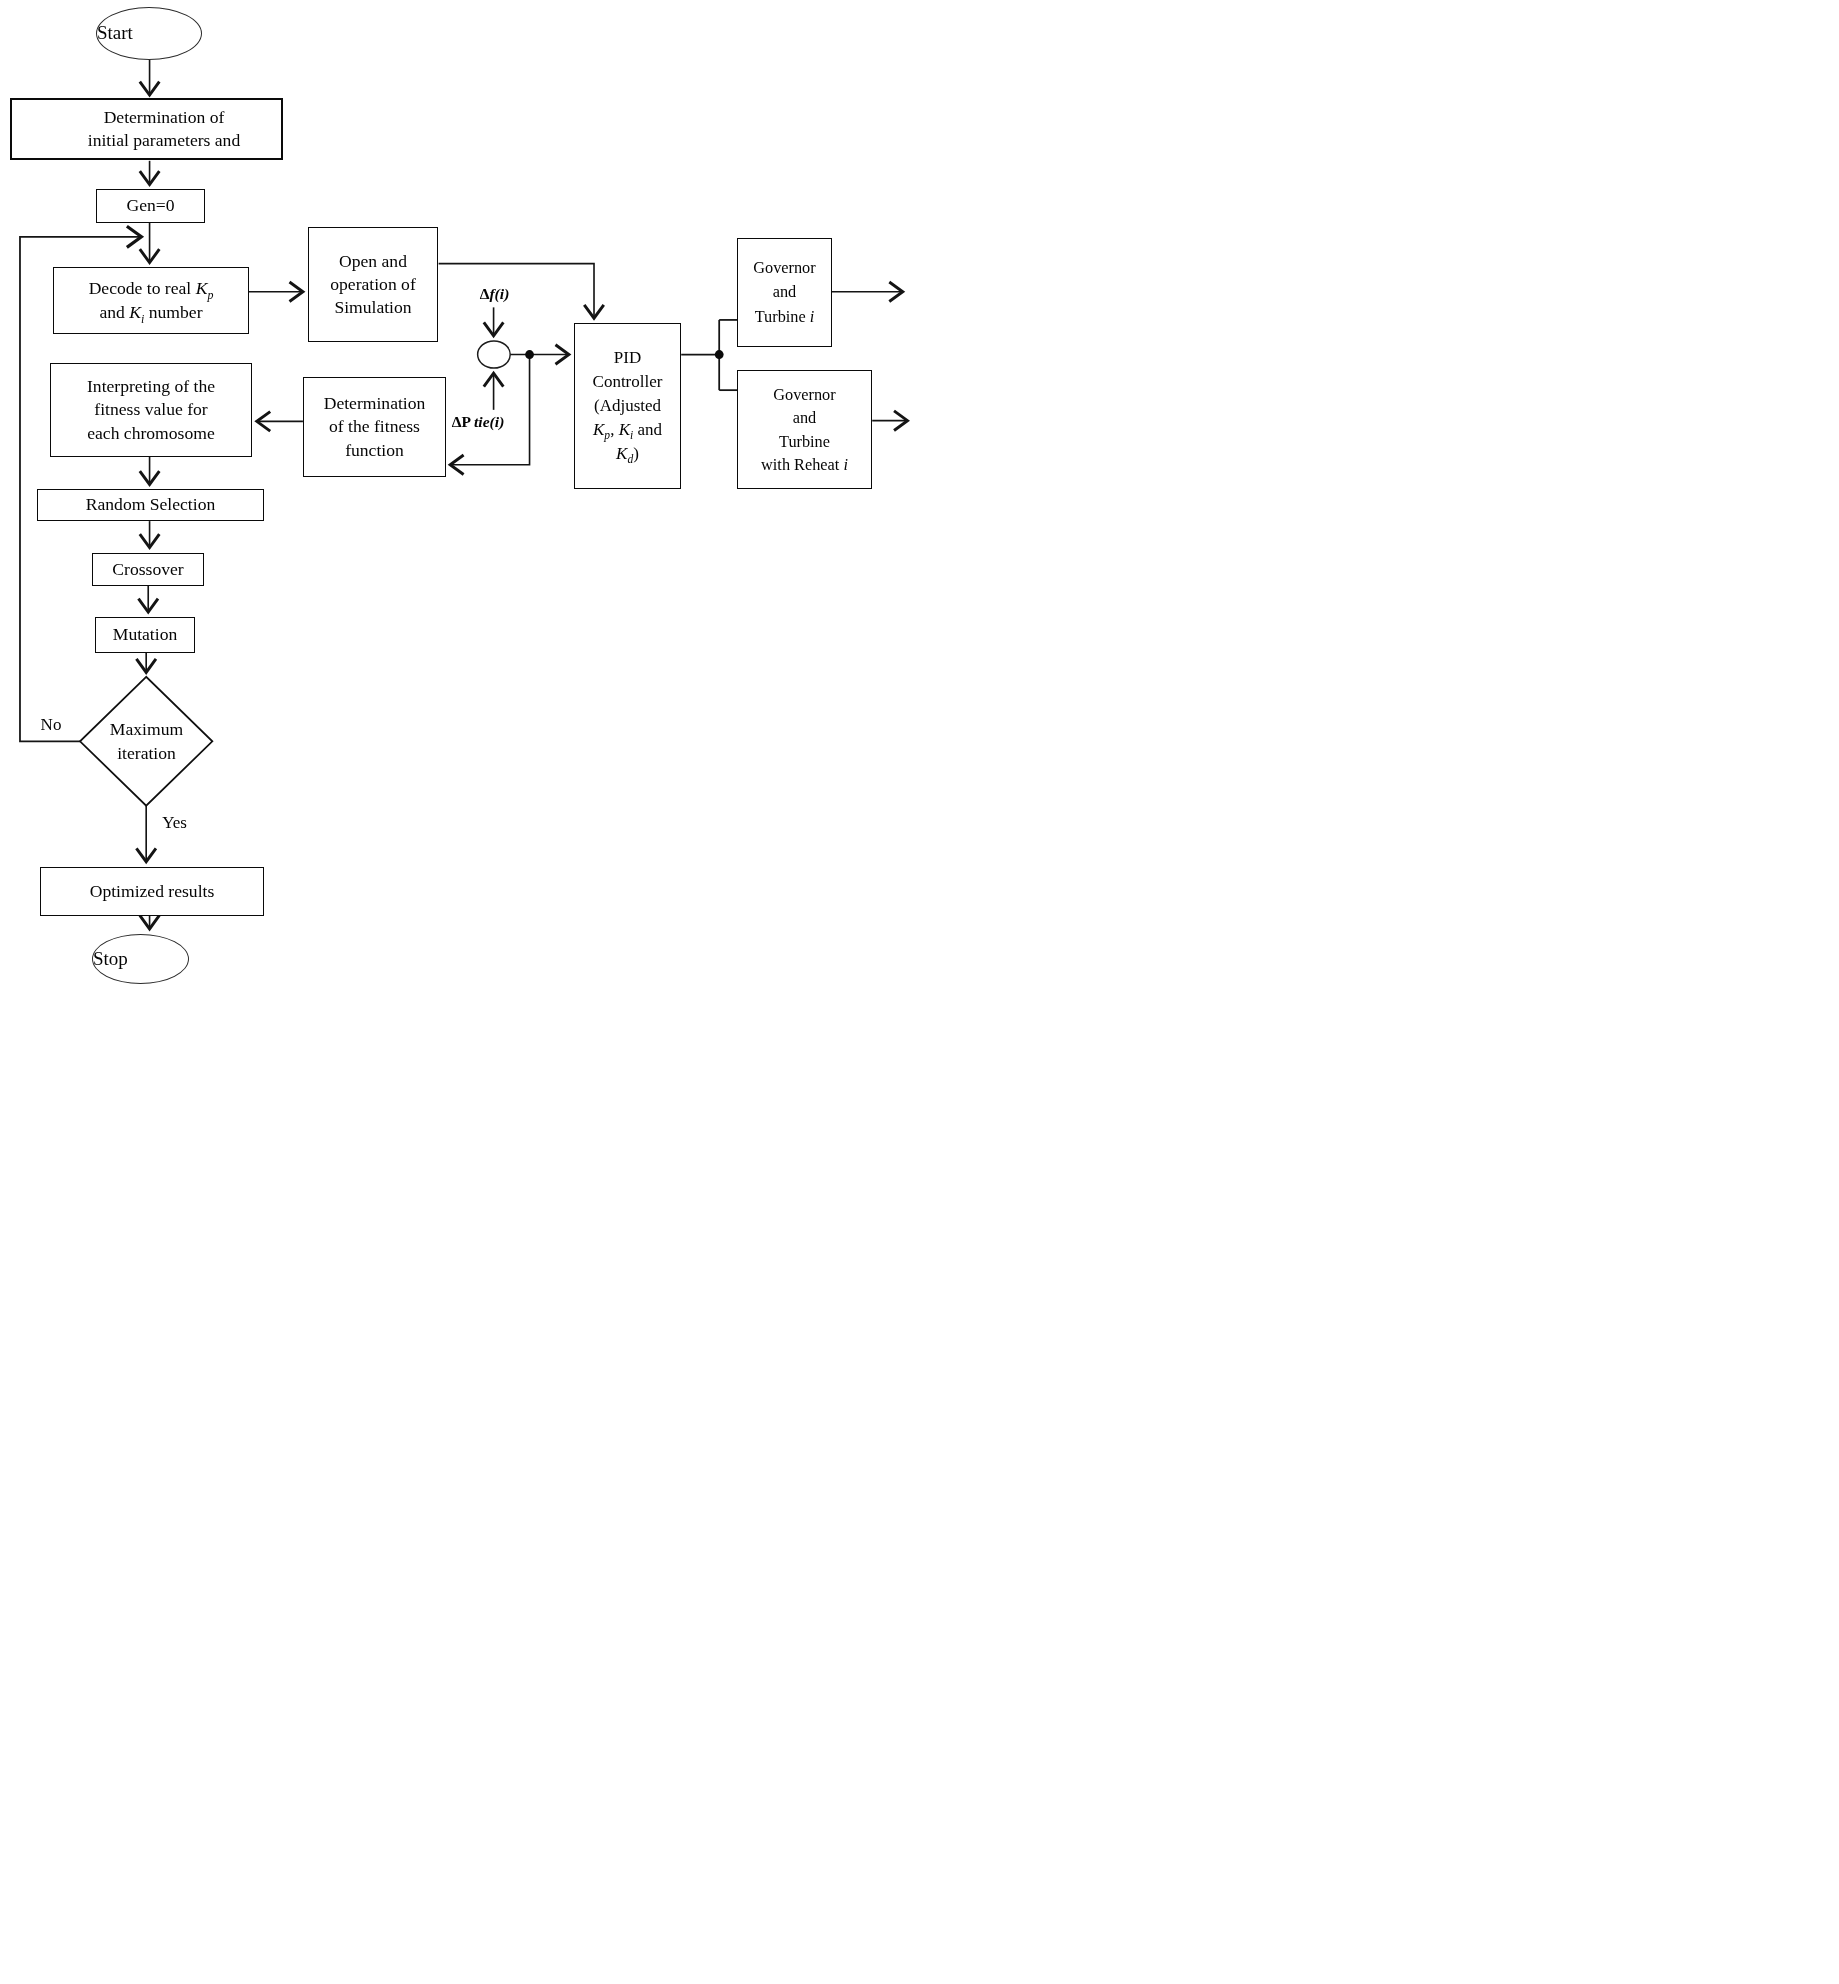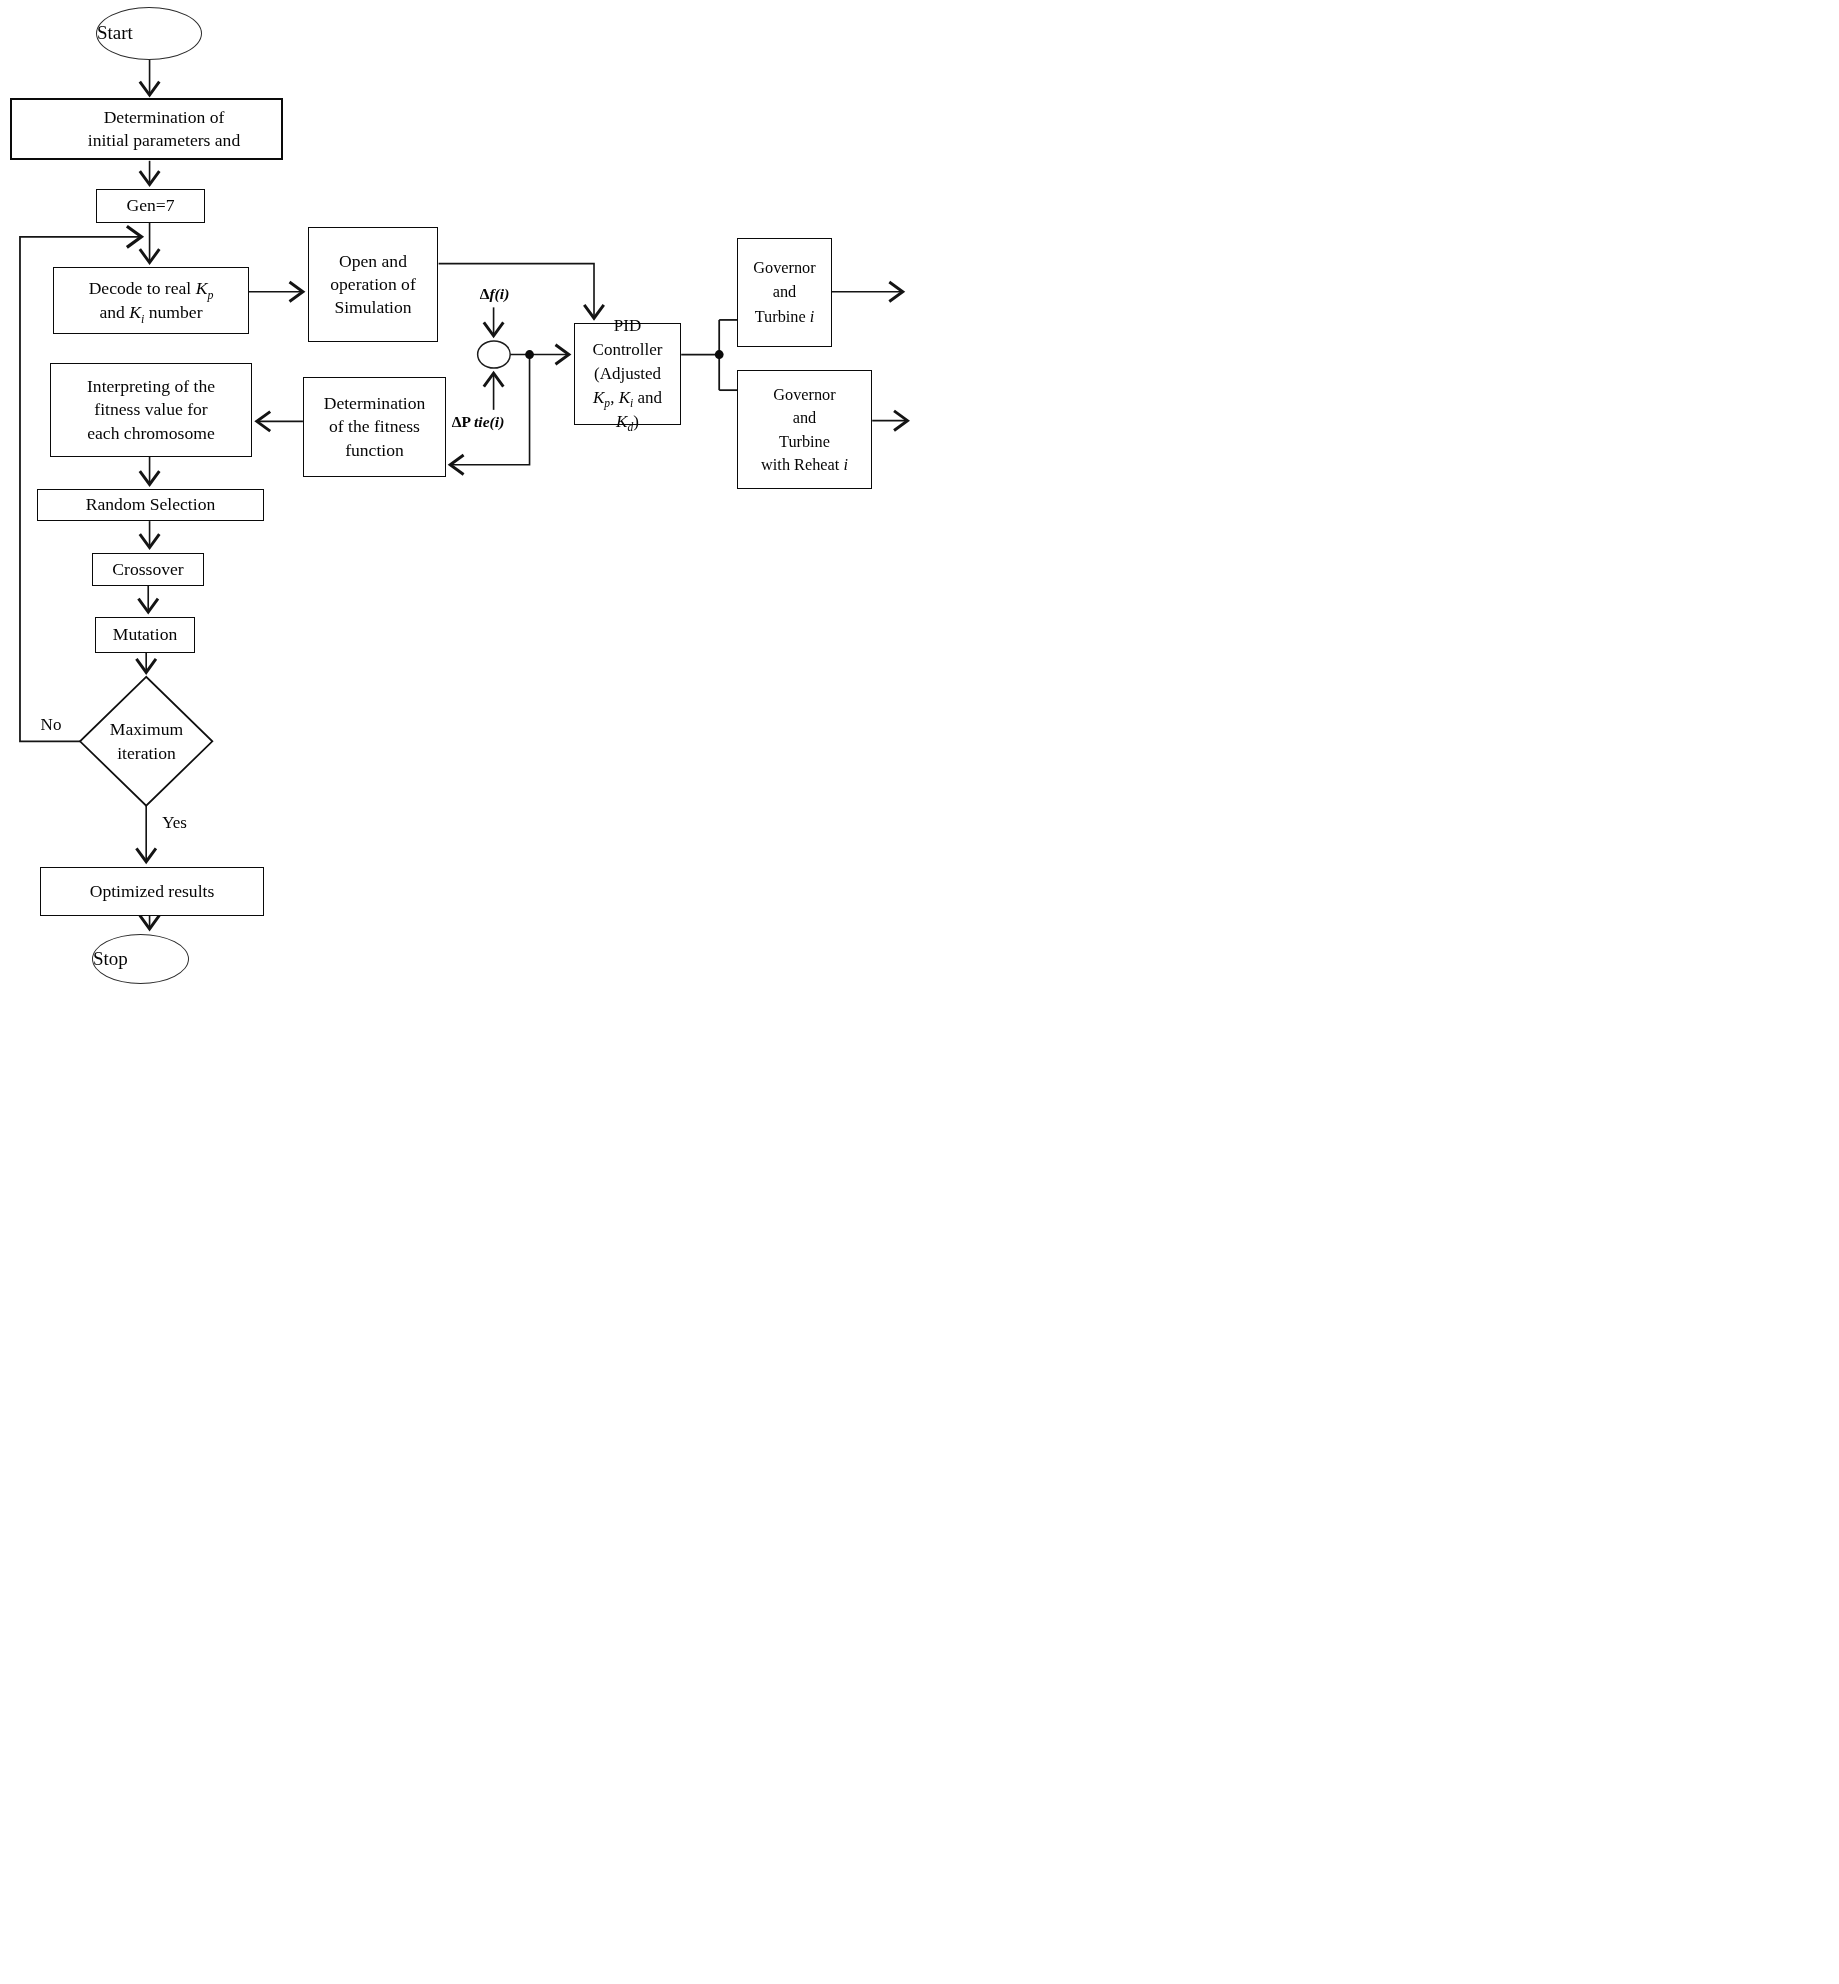--- a/index.html
+++ b/index.html
@@ -70,21 +70,21 @@
   <div class="ellipse t28" style="left:92px;top:934px;width:97px;height:50px;">
     <span>Stop</span>
   </div>
 
   <div class="node t26" style="left:9.5px;top:98px;width:273px;height:62px;border-width:2px;padding-left:36px;">
     <div>Determination of</div>
     <div>initial parameters and</div>
   </div>
 
   <div class="node t26" style="left:96px;top:189px;width:109px;height:34px;">
-    <div>Gen=7</div>
+    <div>Gen=0</div>
   </div>
 
   <div class="node t26" style="left:53px;top:267px;width:196px;height:67px;">
     <div>
       <span>Decode to real </span><span class="it">K</span><sub>p</sub>
     </div>
     <div>
       <span>and </span><span class="it">K</span><sub>i</sub><span> number</span>
     </div>
   </div>
@@ -121,21 +121,21 @@
 
   <div class="dec-text t26" style="left:92px;top:706px;width:109px;height:71px;">
     <div>Maximum</div>
     <div>iteration</div>
   </div>
 
   <div class="node t26" style="left:40px;top:867px;width:224px;height:49px;">
     <div>Optimized results</div>
   </div>
 
-  <div class="node t25" style="left:574px;top:323px;width:107px;height:102px;line-height:1.42;">
+  <div class="node t25" style="left:574px;top:323px;width:107px;height:166px;line-height:1.42;">
     <div>PID</div>
     <div>Controller</div>
     <div>(Adjusted</div>
     <div>
       <span class="it">K</span><sub>p</sub><span>, </span><span class="it">K</span><sub>i</sub><span> and</span>
     </div>
     <div>
       <span class="it">K</span><sub>d</sub><span>)</span>
     </div>
   </div>

